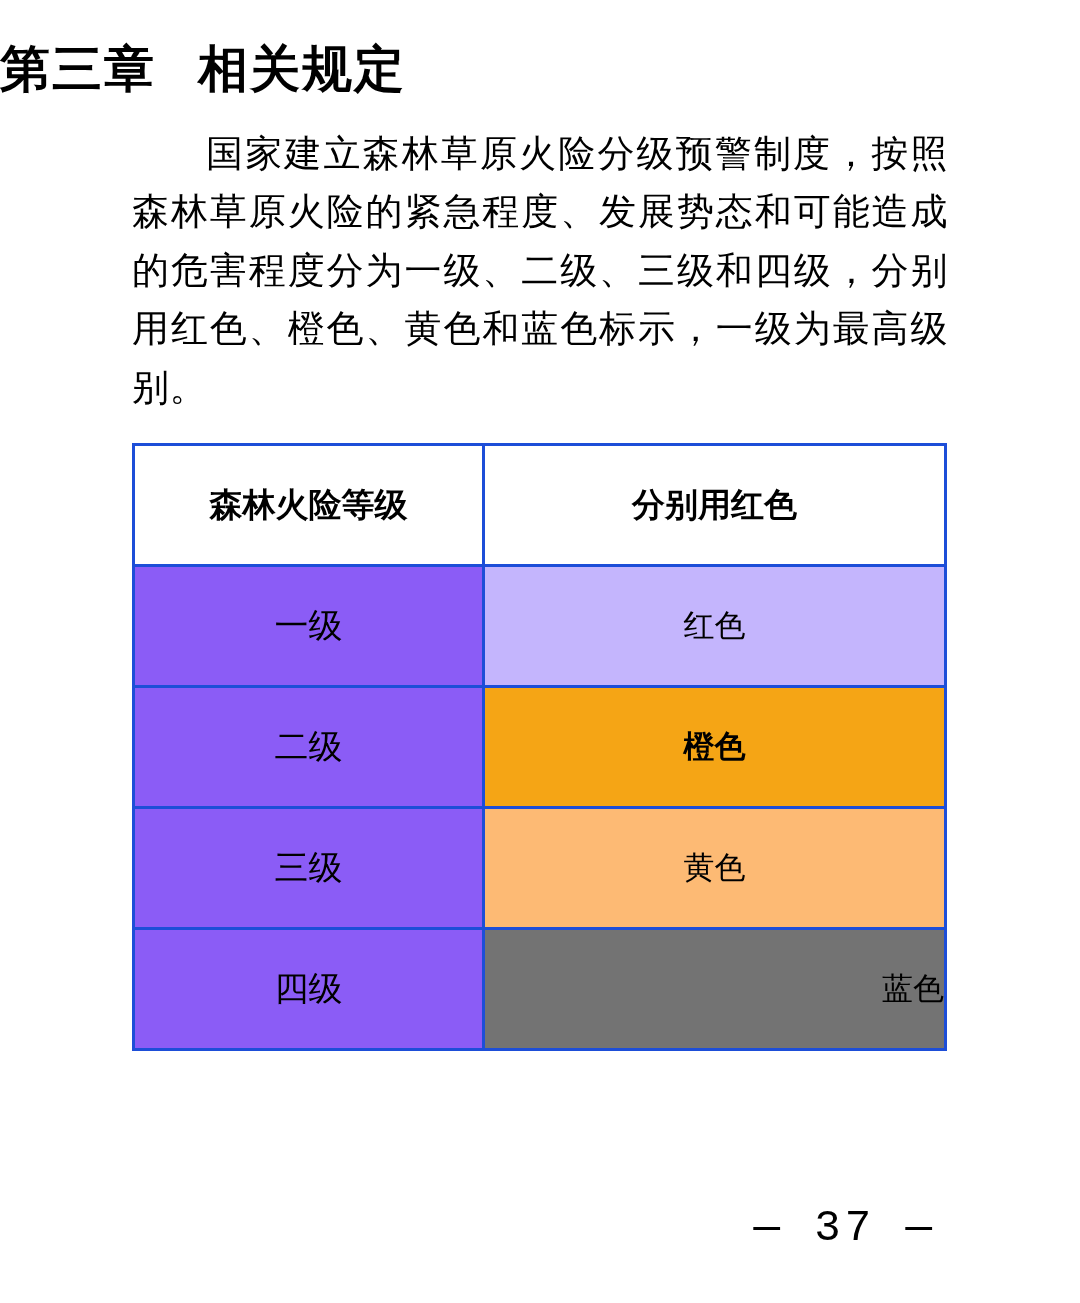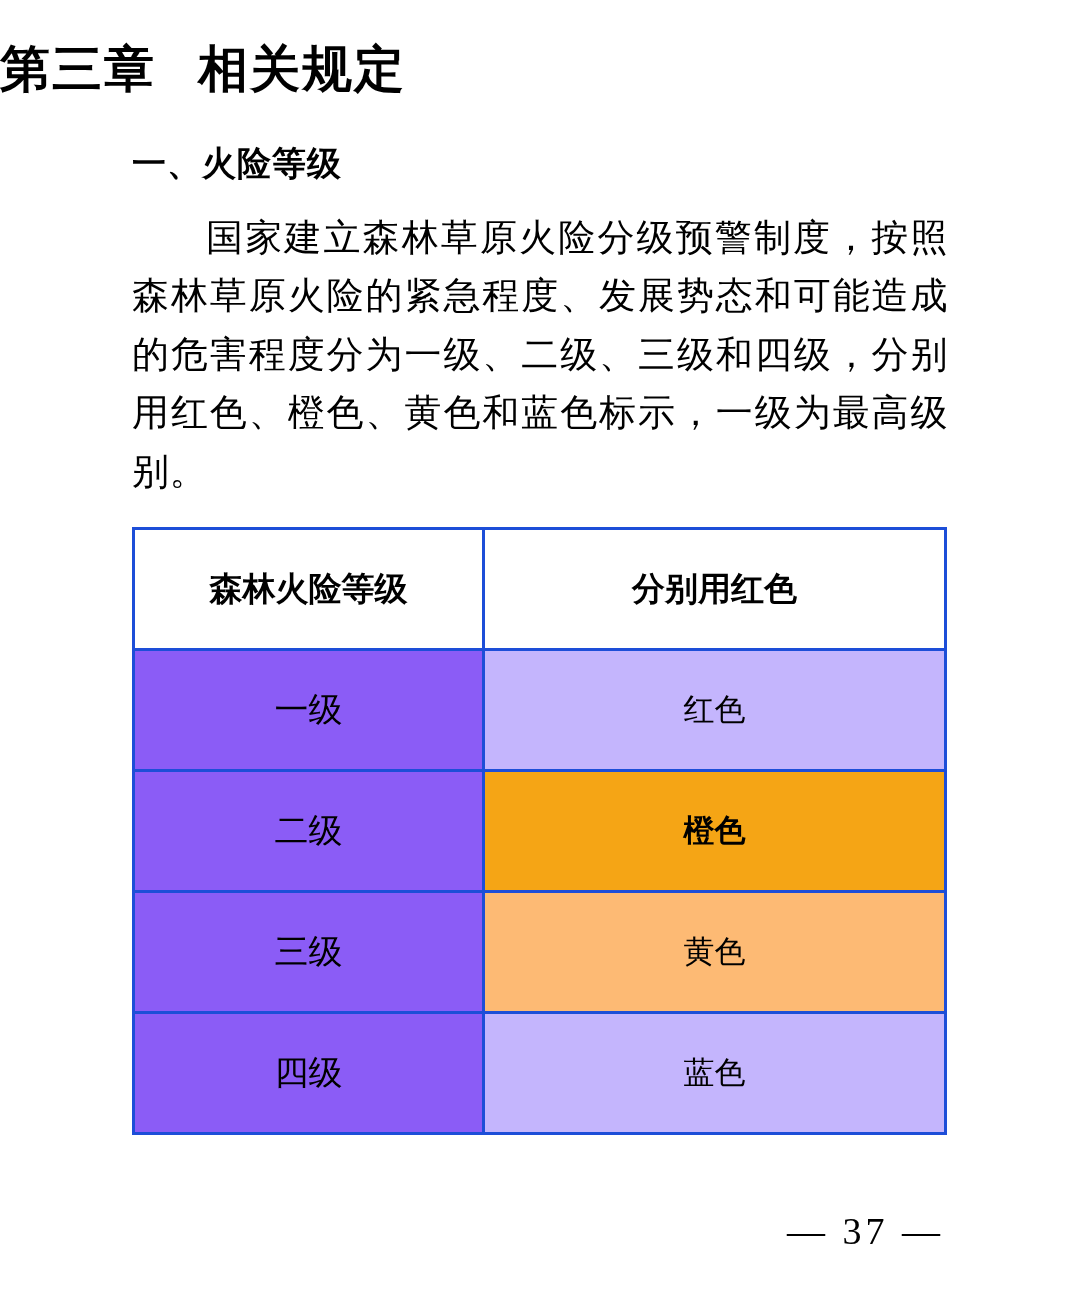--- a/index.html
+++ b/index.html
@@ -76,37 +76,36 @@
     font-family: Liberation Serif, serif;
   }
   table.fire-table td.color-cell {
     font-size: 31px;
     font-family: "DejaVu Sans", "Liberation Sans", sans-serif;
   }
   .col-a { width: 350px; }
   .col-b { width: 462px; }
   .page-number {
     position: absolute;
-    right: 136px;
+    right: 144px;
     bottom: 86px;
-    font-size: 38px;
+    font-size: 44px;
     letter-spacing: 4px;
-    font-family: Liberation Serif, serif;
+    font-family: Liberation Mono, monospace;
   }
 </style>
 </head>
 <body>
 
 <div class="page">
 
   <h1 class="chapter-title">
     <span>第三章</span><span class="gap"></span><span>相关规定</span>
   </h1>
 
-  <h2 class="section-heading">一、火险等级</h2>
 
   <p class="body-text">国家建立森林草原火险分级预警制度，按照森林草原火险的紧急程度、发展势态和可能造成的危害程度分为一级、二级、三级和四级，分别用红色、橙色、黄色和蓝色标示，一级为最高级别。</p>
 
   <table class="fire-table">
     <colgroup>
       <col class="col-a">
       <col class="col-b">
     </colgroup>
     <thead>
       <tr>
@@ -122,20 +121,20 @@
       <tr>
         <td class="level-cell">二级</td>
         <td class="color-cell" id="c1" style="background: rgb(245, 165, 21); color: rgb(0, 0, 0); font-weight: bold;">橙色</td>
       </tr>
       <tr>
         <td class="level-cell">三级</td>
         <td class="color-cell" id="c2" style="background: #fdba74; color: rgb(0, 0, 0);">黄色</td>
       </tr>
       <tr>
         <td class="level-cell">四级</td>
-        <td class="color-cell" id="c3" style="background: #c4b5fd; color: rgb(0, 0, 0);">蓝色</td>
+        <td class="color-cell" id="c3" style="background: #737373; color: rgb(0, 0, 0); text-align: right;">蓝色</td>
       </tr>
     </tbody>
   </table>
 
   <div class="page-number">— 37 —</div>
 
 </div>
 
 </body></html>

